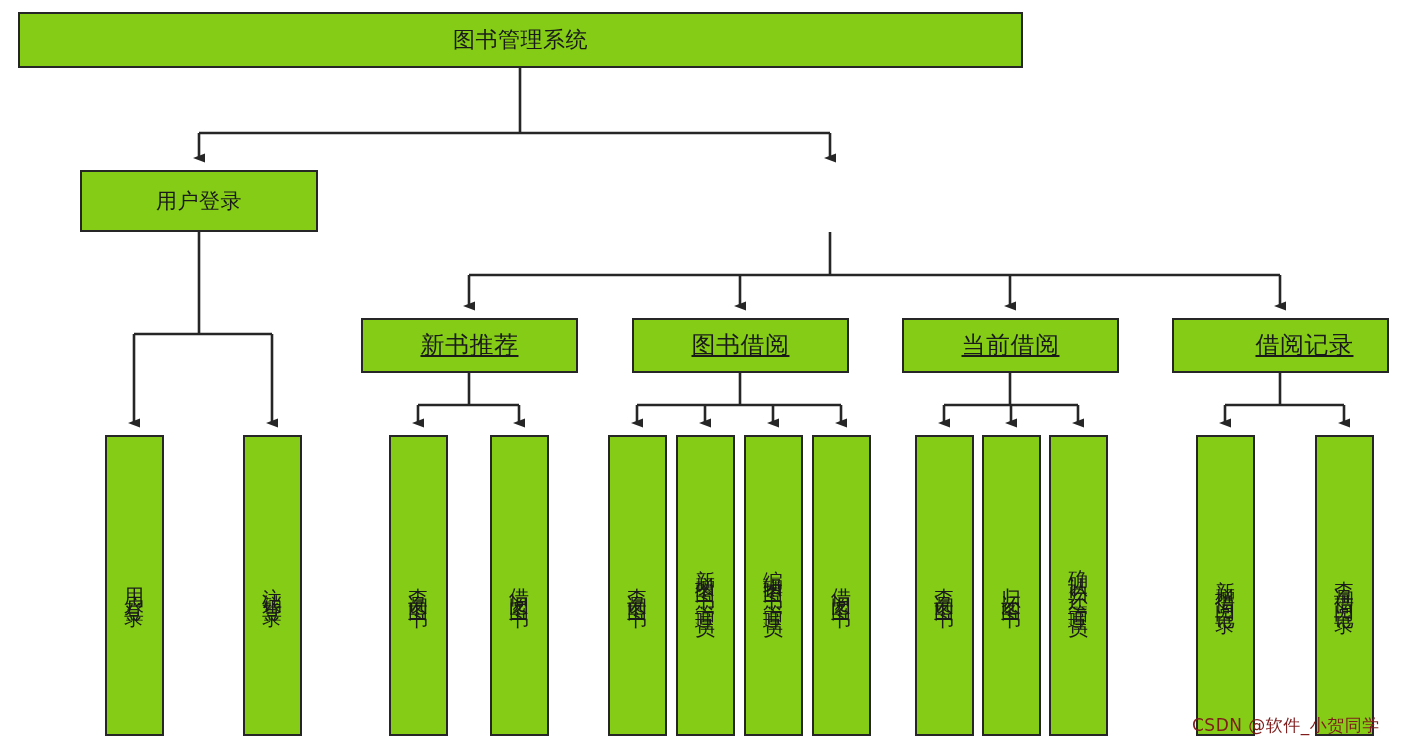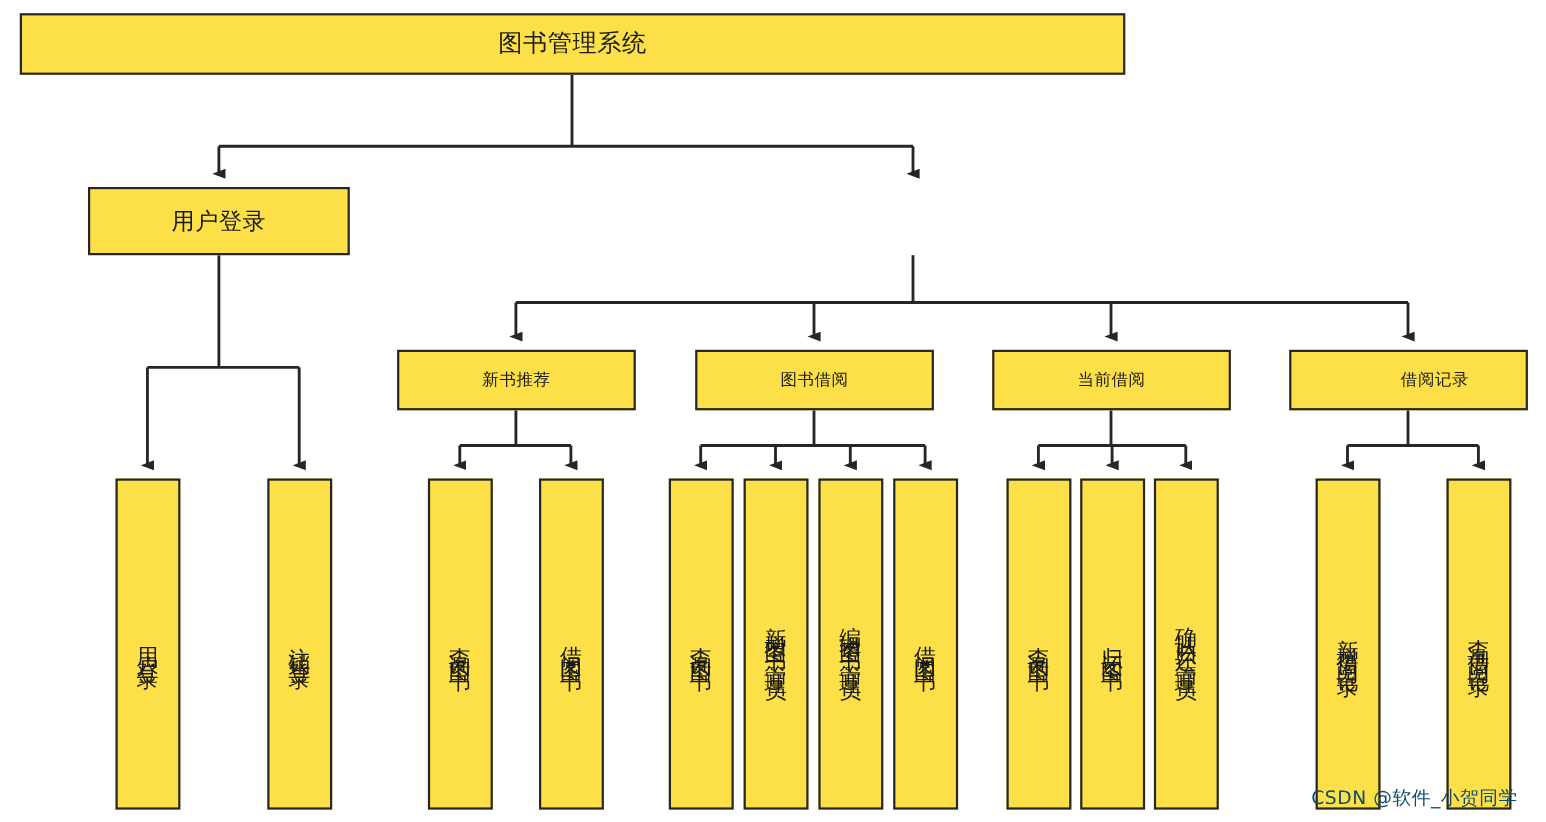--- a/index.html
+++ b/index.html
@@ -23,53 +23,53 @@
     left: 0;
     top: 0;
     width: 1405px;
     height: 747px;
     pointer-events: none;
   }
   .node {
     position: absolute;
     box-sizing: border-box;
     border: 2px solid #262626;
-    background: #fde047;
+    background: #84cc16;
     display: flex;
     align-items: center;
     justify-content: center;
     color: #1a1a1a;
   }
   .node-label {
     font-size: 21px;
     line-height: 1.15;
     letter-spacing: 0.5px;
     white-space: nowrap;
     color: #1a1a1a;
   }
   .node.root .node-label { font-size: 22px; }
   .node.level2 .node-label { font-size: 21px; }
-  .node.level3 .node-label { font-size: 15px; }
+  .node.level3 .node-label { font-size: 24px; text-decoration: underline; }
   .node.leaf {
     align-items: center;
     justify-content: center;
   }
   .node.leaf .node-label {
     font-size: 20px;
     writing-mode: vertical-rl;
     text-orientation: upright;
     letter-spacing: 7px;
     line-height: 1;
     white-space: nowrap;
     display: block;
   }
   .watermark {
     position: absolute;
     font-size: 17px;
-    color: #0c4a6e;
+    color: #7f1d1d;
     letter-spacing: 0.5px;
     white-space: nowrap;
     user-select: none;
   }
 </style>
 </head>
 <body>
 
 <div id="canvas">
 

